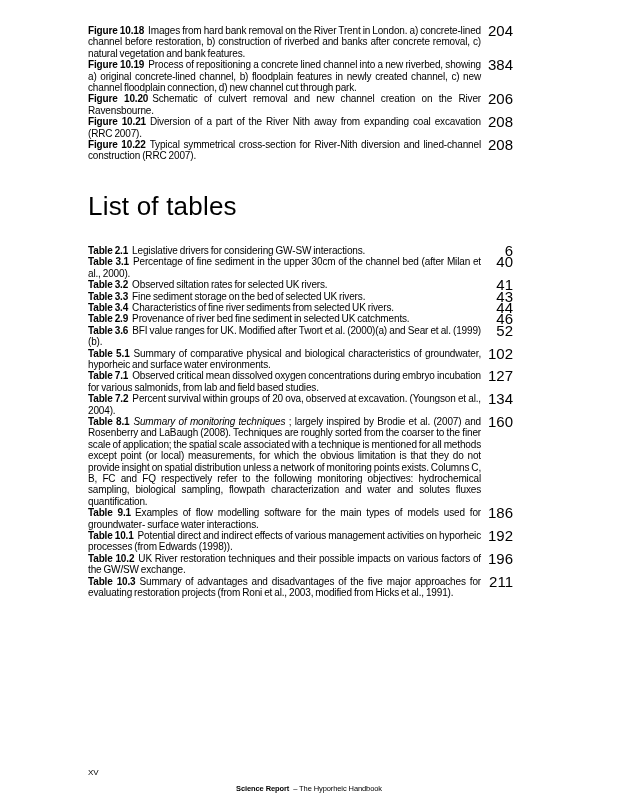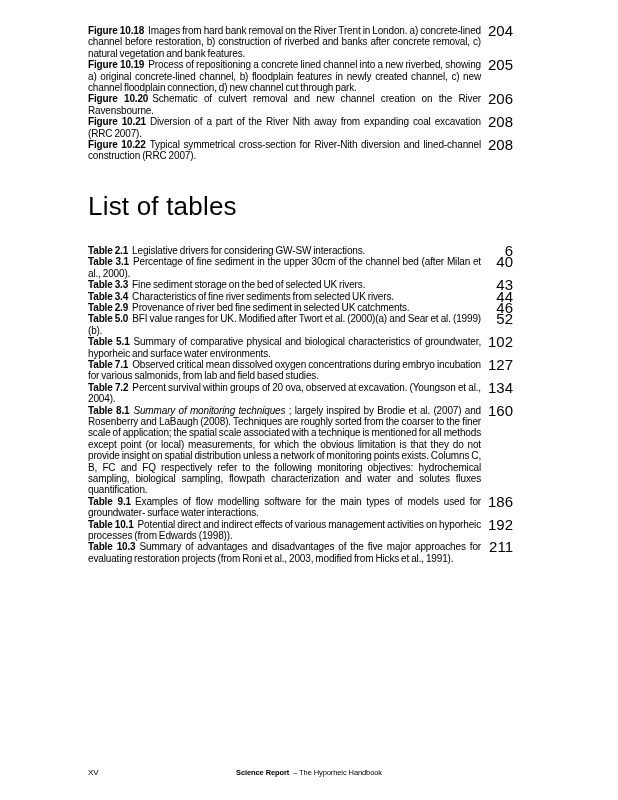--- a/index.html
+++ b/index.html
@@ -64,21 +64,21 @@
     font-size: 8px;
   }
   .footer .page-num {
     position: absolute;
     left: 0;
     top: 0;
   }
   .footer .footer-center {
     position: absolute;
     left: 0; right: 0;
-    top: 0;
+    top: 16px;
     text-align: center;
     font-size: 7.5px;
     letter-spacing: -0.1px;
   }
   .footer .footer-center b { font-weight: bold; }
 </style>
 </head>
 <body>
 
 <div class="page">
@@ -86,21 +86,21 @@
 
     <div class="figures-list">
 
         <div class="entry">
           <p class="entry-text"><b>Figure 10.18</b><i></i><span>Images from hard bank removal on the River Trent in London. a) concrete-lined channel before restoration, b) construction of riverbed and banks after concrete removal, c) natural vegetation and bank features.</span></p>
           <div class="entry-page">204</div>
         </div>
 
         <div class="entry">
           <p class="entry-text"><b>Figure 10.19</b><i></i><span>Process of repositioning a concrete lined channel into a new riverbed, showing a) original concrete-lined channel, b) floodplain features in newly created channel, c) new channel floodplain connection, d) new channel cut through park.</span></p>
-          <div class="entry-page">205</div>
+          <div class="entry-page">384</div>
         </div>
 
         <div class="entry">
           <p class="entry-text"><b>Figure 10.20</b><i></i><span>Schematic of culvert removal and new channel creation on the River Ravensbourne.</span></p>
           <div class="entry-page">206</div>
         </div>
 
         <div class="entry">
           <p class="entry-text"><b>Figure 10.21</b><i></i><span>Diversion of a part of the River Nith away from expanding coal excavation (RRC 2007).</span></p>
           <div class="entry-page">208</div>
@@ -120,38 +120,42 @@
           <p class="entry-text"><b>Table 2.1</b><i></i><span>Legislative drivers for considering GW-SW interactions.</span></p>
           <div class="entry-page">6</div>
         </div>
 
 
         <div class="entry">
           <p class="entry-text"><b>Table 3.1</b><i></i><span>Percentage of fine sediment in the upper 30cm of the channel bed (after Milan et al., 2000).</span></p>
           <div class="entry-page">40</div>
         </div>
 
+        <div class="entry">
+          <p class="entry-text"><b>Table 3.2</b><i></i><span>Observed siltation rates for selected UK rivers.</span></p>
+          <div class="entry-page">41</div>
+        </div>
 
         <div class="entry">
           <p class="entry-text"><b>Table 3.3</b><i></i><span>Fine sediment storage on the bed of selected UK rivers.</span></p>
           <div class="entry-page">43</div>
         </div>
 
         <div class="entry">
           <p class="entry-text"><b>Table 3.4</b><i></i><span>Characteristics of fine river sediments from selected UK rivers.</span></p>
           <div class="entry-page">44</div>
         </div>
 
         <div class="entry">
           <p class="entry-text"><b>Table 2.9</b><i></i><span>Provenance of river bed fine sediment in selected UK catchments.</span></p>
           <div class="entry-page">46</div>
         </div>
 
         <div class="entry">
-          <p class="entry-text"><b>Table 5.0</b><i></i><span>BFI value ranges for UK. Modified after Twort et al. (2000)(a) and Sear et al. (1999)(b).</span></p>
+          <p class="entry-text"><b>Table 3.6</b><i></i><span>BFI value ranges for UK. Modified after Twort et al. (2000)(a) and Sear et al. (1999)(b).</span></p>
           <div class="entry-page">52</div>
         </div>
 
         <div class="entry">
           <p class="entry-text"><b>Table 5.1</b><i></i><span>Summary of comparative physical and biological characteristics of groundwater, hyporheic and surface water environments.</span></p>
           <div class="entry-page">102</div>
         </div>
 
         <div class="entry">
           <p class="entry-text"><b>Table 7.1</b><i></i><span>Observed critical mean dissolved oxygen concentrations during embryo incubation for various salmonids, from lab and field based studies.</span></p>
@@ -171,20 +175,24 @@
         <div class="entry">
           <p class="entry-text"><b>Table 9.1</b><i></i><span>Examples of flow modelling software for the main types of models used for groundwater- surface water interactions.</span></p>
           <div class="entry-page">186</div>
         </div>
 
         <div class="entry">
           <p class="entry-text"><b>Table 10.1</b><i></i><span>Potential direct and indirect effects of various management activities on hyporheic processes (from Edwards (1998)).</span></p>
           <div class="entry-page">192</div>
         </div>
 
+        <div class="entry">
+          <p class="entry-text"><b>Table 10.2</b><i></i><span>UK River restoration techniques and their possible impacts on various factors of the GW/SW exchange.</span></p>
+          <div class="entry-page">196</div>
+        </div>
 
         <div class="entry">
           <p class="entry-text"><b>Table 10.3</b><i></i><span>Summary of advantages and disadvantages of the five major approaches for evaluating restoration projects (from Roni et al., 2003, modified from Hicks et al., 1991).</span></p>
           <div class="entry-page">211</div>
         </div>
       </div>
 
   </div>
 
   <div class="footer">

